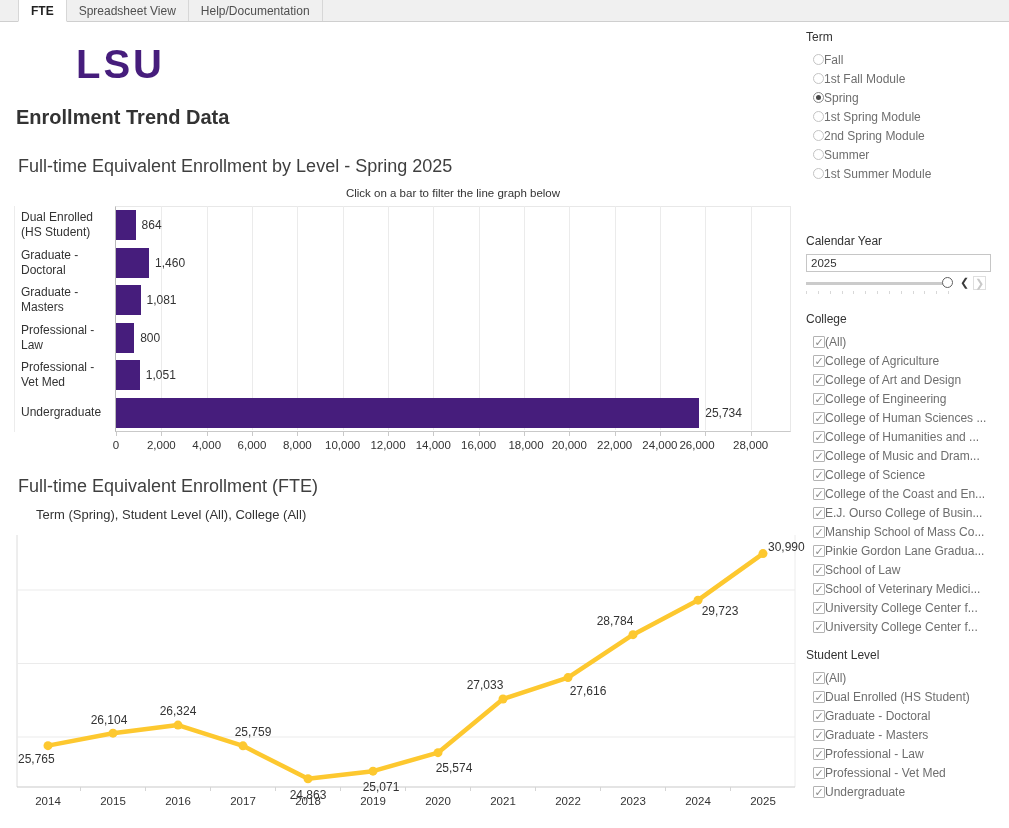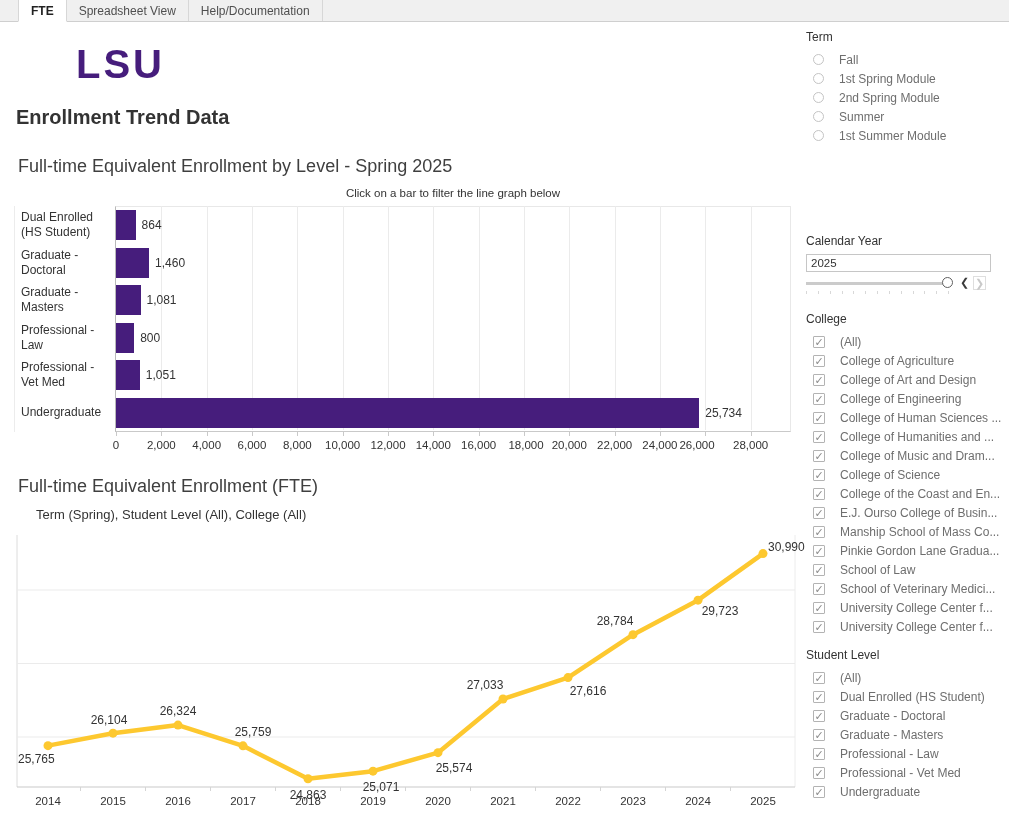--- a/index.html
+++ b/index.html
@@ -62,21 +62,21 @@
     position:absolute;top:233px;font-size:11.5px;color:#333;
     transform:translateX(-50%);white-space:nowrap;
   }
   
   .linechart{position:absolute;left:14px;top:533px;}
   
   .sidebar{position:absolute;left:800px;top:22px;width:209px;height:806px;font-size:12px;}
   .f-section{position:absolute;left:6px;width:196px;}
   .f-header{font-size:12px;color:#333;margin-bottom:6px;}
   .f-row{
-    display:flex;align-items:center;height:19px;gap:15px;
+    display:flex;align-items:center;height:19px;gap:0;
     padding-left:7px;color:#6e6e6e;white-space:nowrap;overflow:hidden;cursor:default;
   }
   .radio{
     width:11px;height:11px;border:1px solid #c4c4c4;border-radius:50%;
     background:#fff;box-sizing:border-box;flex:0 0 auto;position:relative;
   }
   .f-row.sel .radio{border-color:#8a8a8a;}
   .radio .dot{
     display:none;position:absolute;left:2px;top:2px;width:5px;height:5px;
     border-radius:50%;background:#484848;
@@ -267,20 +267,30 @@
 <div class="sidebar">
   <div class="f-section" style="top:8px;">
     <div class="f-header">Term</div>
     <div>
         <div class="f-row">
           <span class="radio"></span>
           <span>Fall</span>
         </div>
         <div class="f-row">
           <span class="radio"></span>
+          <span>1st Fall Module</span>
+        </div>
+        <div class="f-row sel">
+          <span class="radio">
+            <span class="dot"></span>
+          </span>
+          <span>Spring</span>
+        </div>
+        <div class="f-row">
+          <span class="radio"></span>
           <span>1st Spring Module</span>
         </div>
         <div class="f-row">
           <span class="radio"></span>
           <span>2nd Spring Module</span>
         </div>
         <div class="f-row">
           <span class="radio"></span>
           <span>Summer</span>
         </div>

